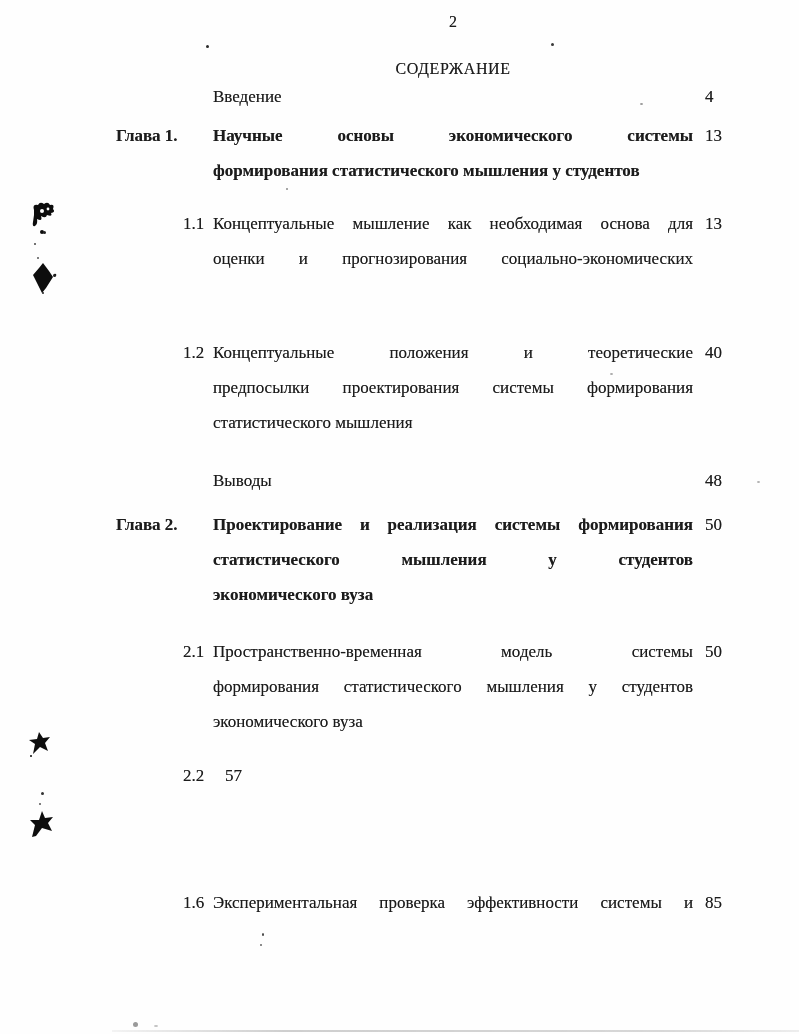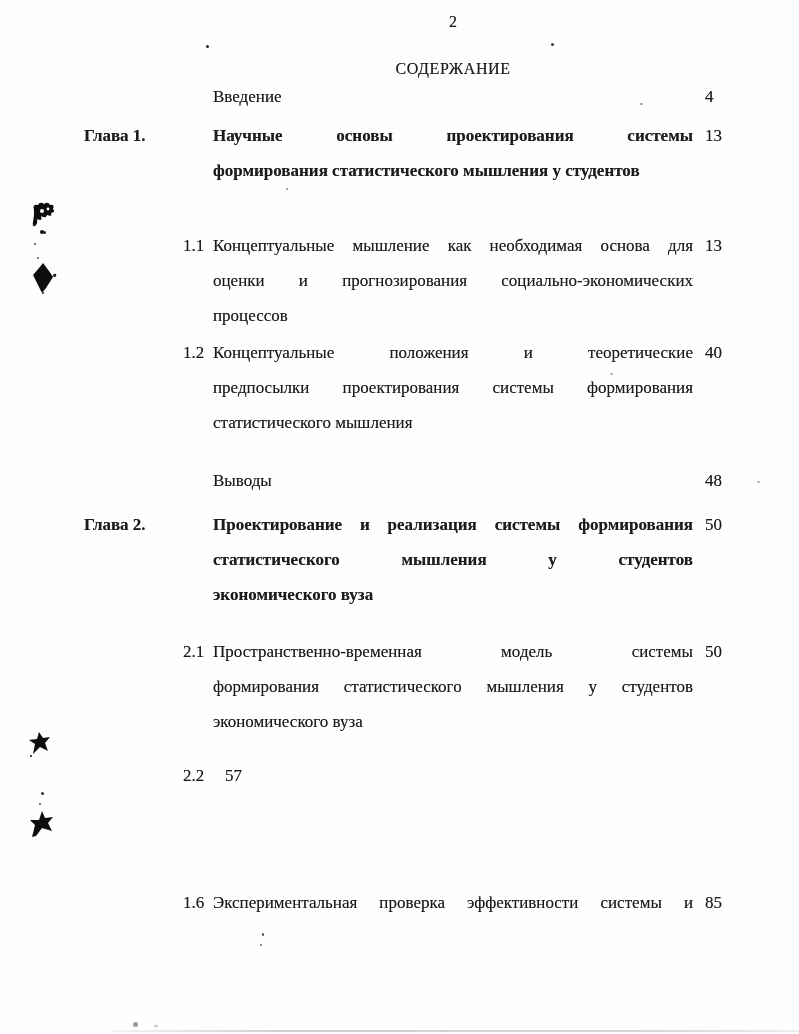--- a/index.html
+++ b/index.html
@@ -31,21 +31,21 @@
     left: 0; width: 640px;
     display: grid;
     grid-template-columns: 213px 480px 106px;
     align-items: start;
     font-size: 17px;
   }
   .entry .c1 {
     line-height: 35px;
     white-space: nowrap;
   }
-  .entry .c1.chapter { padding-left: 84px; font-weight: bold; }
+  .entry .c1.chapter { padding-left: 116px; font-weight: bold; }
   .entry .c1.section { padding-left: 183px; }
   .entry .c2 .line { line-height: 35px; }
   .entry .c2 .line.j { text-align: justify; text-align-last: justify; }
   .entry.bold .c2 { font-weight: bold; }
   .entry .c3 { padding-left: 12px; line-height: 35px; }
   .blot { position: absolute; fill: #0d0d0d; }
   .speck { position: absolute; border-radius: 50%; }
   .edge-line {
     position: absolute;
     left: 112px; top: 1030px; width: 687px; height: 2px;
@@ -65,32 +65,31 @@
     <div class="c1"></div>
     <div class="c2">
       <div class="line">Введение</div>
     </div>
     <div class="c3">4</div>
   </section>
 
   <section class="entry bold" style="top:118px">
     <div class="c1 chapter">Глава 1.</div>
     <div class="c2">
-      <div class="line j">Научные основы проектирования системы</div>
+      <div class="line j">Научные основы экономического системы</div>
       <div class="line">формирования статистического мышления у студентов</div>
     </div>
     <div class="c3">13</div>
   </section>
 
-  <section class="entry" style="top:228px">
+  <section class="entry" style="top:206px">
     <div class="c1 section">1.1</div>
     <div class="c2">
       <div class="line j">Концептуальные мышление как необходимая основа для</div>
       <div class="line j">оценки и прогнозирования социально-экономических</div>
-      <div class="line">процессов</div>
     </div>
     <div class="c3">13</div>
   </section>
 
   <section class="entry" style="top:335px">
     <div class="c1 section">1.2</div>
     <div class="c2">
       <div class="line j">Концептуальные положения и теоретические</div>
       <div class="line j">предпосылки проектирования системы формирования</div>
       <div class="line">статистического мышления</div>

